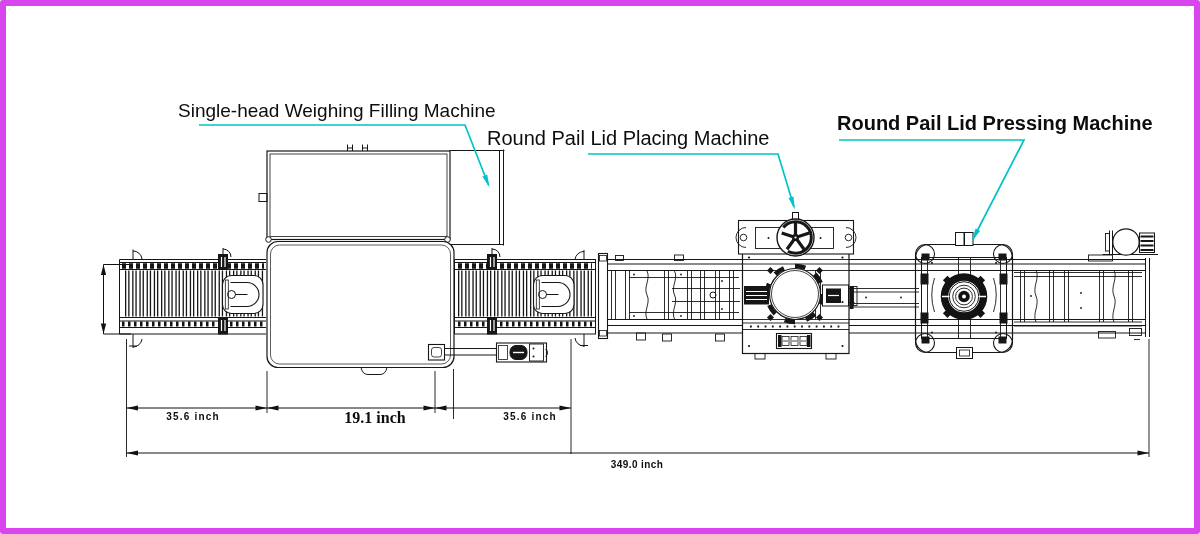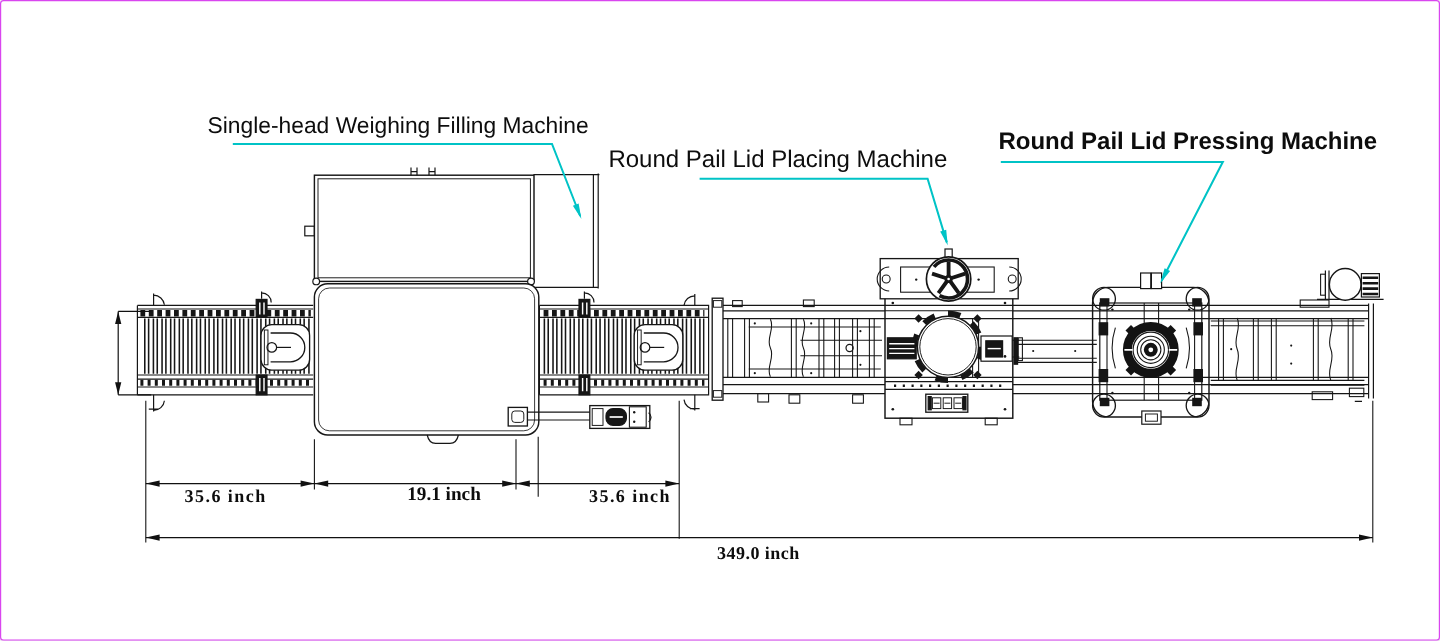--- a/index.html
+++ b/index.html
@@ -1,24 +1,24 @@
 <!DOCTYPE html>
 <html><head>
 <meta charset="utf-8">
 <style>
   html,body{margin:0;padding:0;background:#eef0f1;font-family:"Liberation Sans",sans-serif;}
-  #canvas{position:relative;width:1200px;height:534px;background:#ffffff;border:1px solid #d946ef;
+  #canvas{position:relative;width:1200px;height:534px;background:#ffffff;border:6px solid #d946ef;
           border-radius:3px;box-sizing:border-box;overflow:hidden;margin:0 auto;}
   #drawing{position:absolute;left:0;top:0;}
   .lbl{position:absolute;color:#0d0d0d;white-space:nowrap;line-height:1.1;}
   .lbl-machine{font-family:"Liberation Sans",sans-serif;}
   .lbl-filling{left:172px;top:95px;font-size:19px;}
-  .lbl-placing{left:481px;top:121px;font-size:20px;margin-left:25px;}
+  .lbl-placing{left:481px;top:121px;font-size:20px;}
   .lbl-pressing{left:831px;top:106px;font-size:20px;font-weight:bold;}
-  .lbl-dim{font-family:Liberation Serif, serif;font-size:15px;font-weight:bold;transform:translateX(-50%);}
+  .lbl-dim{font-family:Liberation Sans, sans-serif;font-size:10px;font-weight:bold;transform:translateX(-50%);}
   .dim-a{left:187px;top:405px;letter-spacing:1.2px;}
   .dim-b{left:369px;top:403px;font-family:"Liberation Serif",serif;font-size:16px;letter-spacing:0;}
   .dim-c{left:524px;top:405px;letter-spacing:1.2px;}
   .dim-total{left:631px;top:453px;letter-spacing:0.4px;}
 </style>
 </head>
 <body>
 
 <div id="canvas">
 

